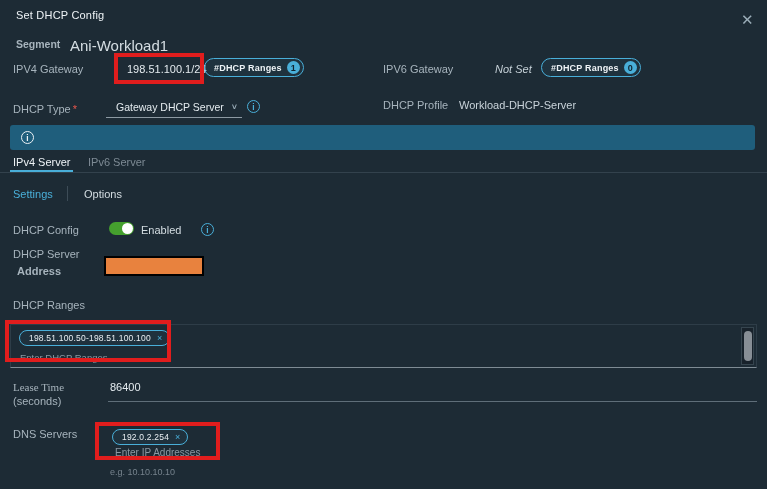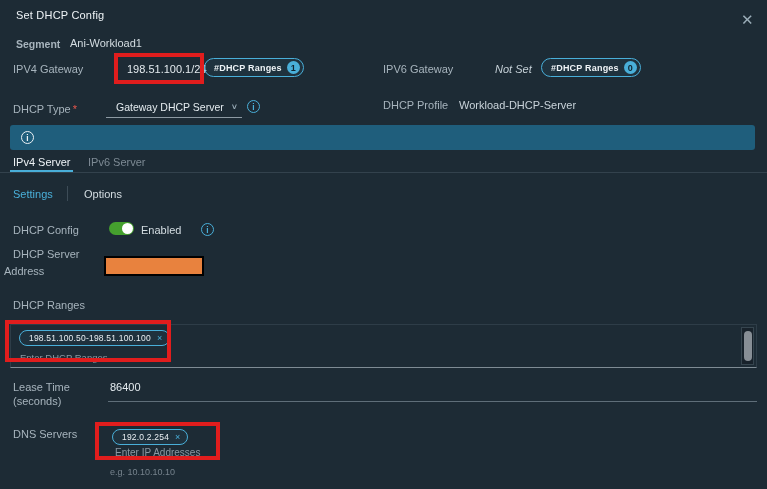--- a/index.html
+++ b/index.html
@@ -8,21 +8,21 @@
   .screen {
     position:relative; width:767px; height:489px; overflow:hidden;
     background:#1d2b35; color:#e9eef2;
   }
   .abs { position:absolute; }
   .lbl { font-size:11px; color:#a7b4bd; }
   .val { font-size:11px; color:#e4ebef; }
   .title { font-size:11px; font-weight:400; color:#eef3f6; letter-spacing:.2px; }
   .close-x { font-size:15px; color:#9badb8; cursor:pointer; line-height:1; }
   .seg-lbl { font-size:10.5px; font-weight:700; color:#a7b4bd; }
-  .seg-val { font-size:11px; color:#d4dde2; }
+  .seg-val { font-size:15px; color:#d4dde2; }
   .redbox { border:4px solid #e11d1d; background:transparent; pointer-events:none; }
   .badge {
     display:inline-flex; align-items:center; gap:5px;
     border:1px solid #49afd9; border-radius:10px;
     padding:2px 3px 2px 9px; background:rgba(73,175,217,.06);
   }
   .badge-label { font-size:9px; font-weight:700; color:#eef3f6; letter-spacing:.2px; }
   .badge-count {
     width:13px; height:13px; border-radius:50%; background:#49afd9;
     color:#0f2430; font-size:9px; font-weight:700;
@@ -146,38 +146,38 @@
   <div class="abs subtab inactive" style="left:84px; top:188px;">Options</div>
 
   <div class="abs lbl" style="left:13px; top:224px;">DHCP Config</div>
   <div class="abs toggle" style="left:109px; top:222px;">
     <span class="knob"></span>
   </div>
   <div class="abs val" style="left:141px; top:224px; color:#d4dde2;">Enabled</div>
   <span class="abs info-i" style="left:201px; top:223px;">i</span>
 
   <div class="abs lbl" style="left:13px; top:248px;">DHCP Server</div>
-  <div class="abs lbl" style="left:4px; top:265px;">Address</div>
+  <div class="abs lbl" style="left:17px; top:265px;font-weight:bold;">Address</div>
   <div class="abs redact" style="left:104px; top:256px; width:100px; height:20px;"></div>
 
   <div class="abs lbl" style="left:13px; top:299px;">DHCP Ranges</div>
 
   <div class="abs tagfield">
     <div class="chip" style="position:absolute; left:8px; top:5px;">
       <span class="chip-text">198.51.100.50-198.51.100.100</span>
       <span class="chip-x">×</span>
     </div>
     <div class="placeholder" style="position:absolute; left:9px; top:27px;">Enter DHCP Ranges</div>
     <div class="scroll-track">
       <div class="scroll-thumb"></div>
     </div>
   </div>
   <div class="abs redbox" style="left:5px; top:320px; width:166px; height:42px;"></div>
 
-  <div class="abs lbl" style="left:13px; top:381px;">Lease Time</div>
+  <div class="abs lbl" style="left:13px; top:381px;font-family:Liberation Serif, serif;">Lease Time</div>
   <div class="abs lbl" style="left:13px; top:395px;">(seconds)</div>
   <div class="abs val" style="left:110px; top:381px;">86400</div>
   <div class="abs input-line" style="left:108px; top:401px; width:649px;"></div>
 
   <div class="abs lbl" style="left:13px; top:428px;">DNS Servers</div>
   <div class="chip abs" style="left:112px; top:429px;">
     <span class="chip-text">192.0.2.254</span>
     <span class="chip-x">×</span>
   </div>
   <div class="abs placeholder" style="left:115px; top:447px; font-size:10px;">Enter IP Addresses</div>

